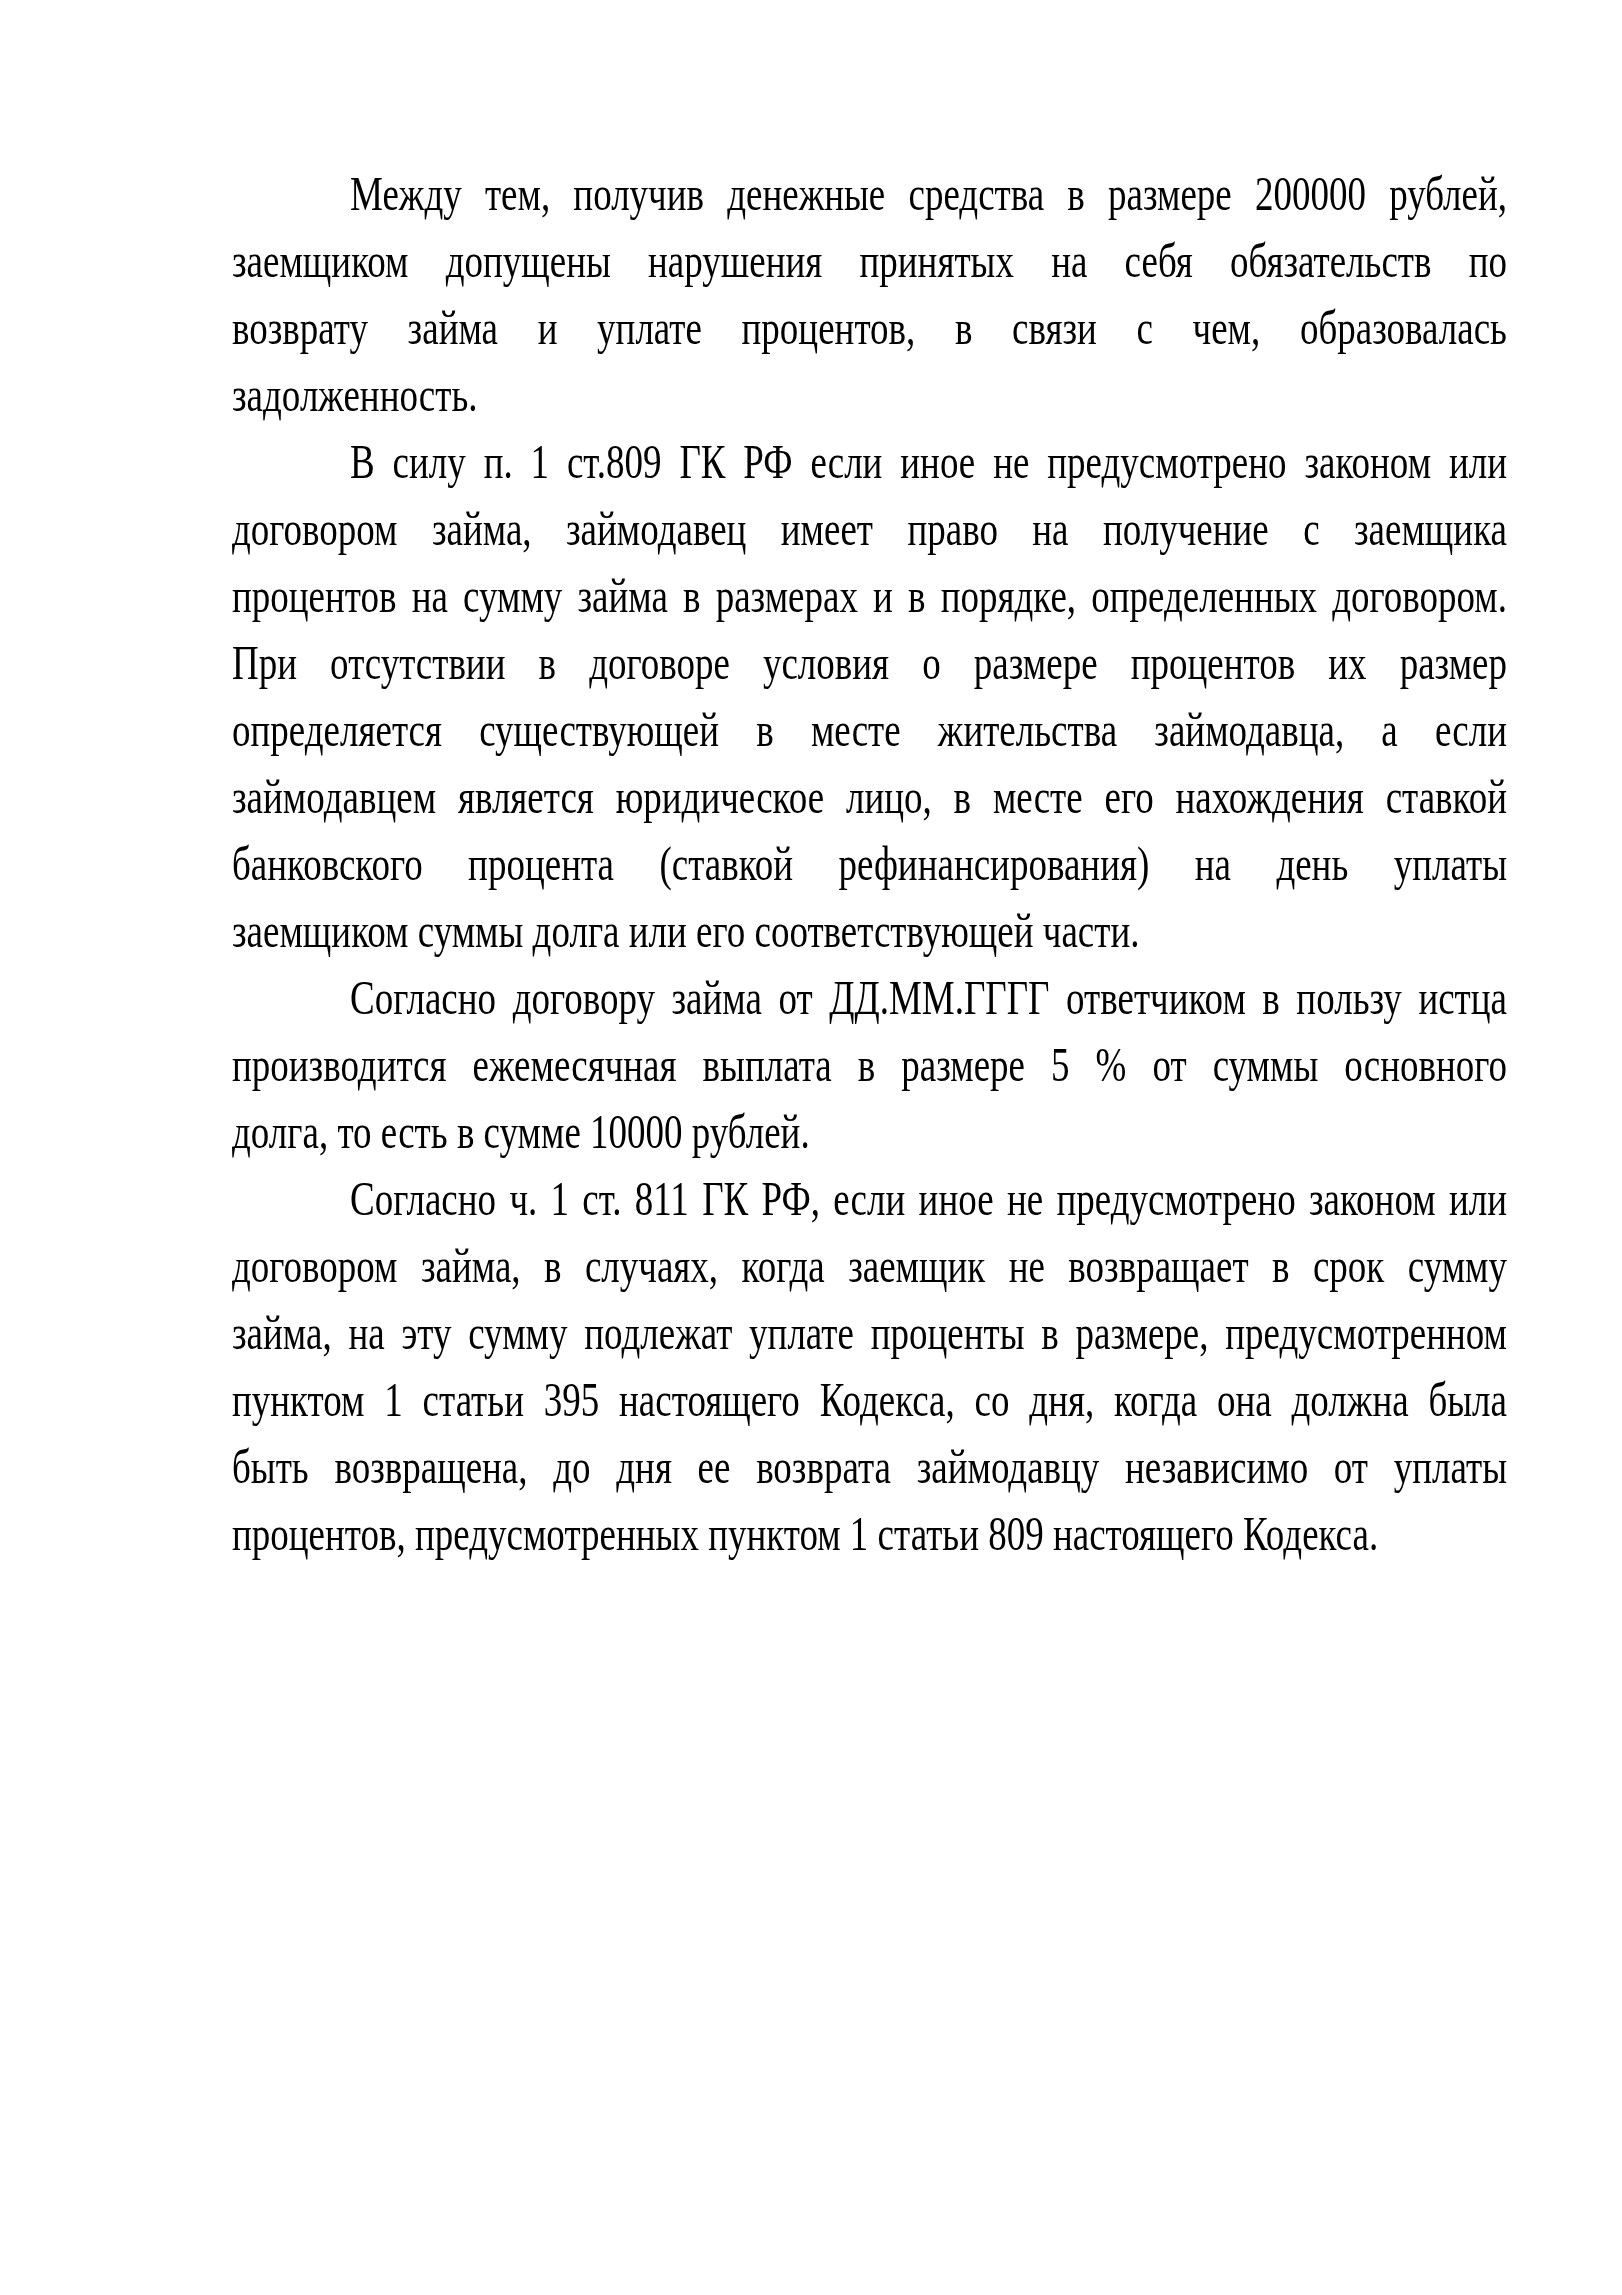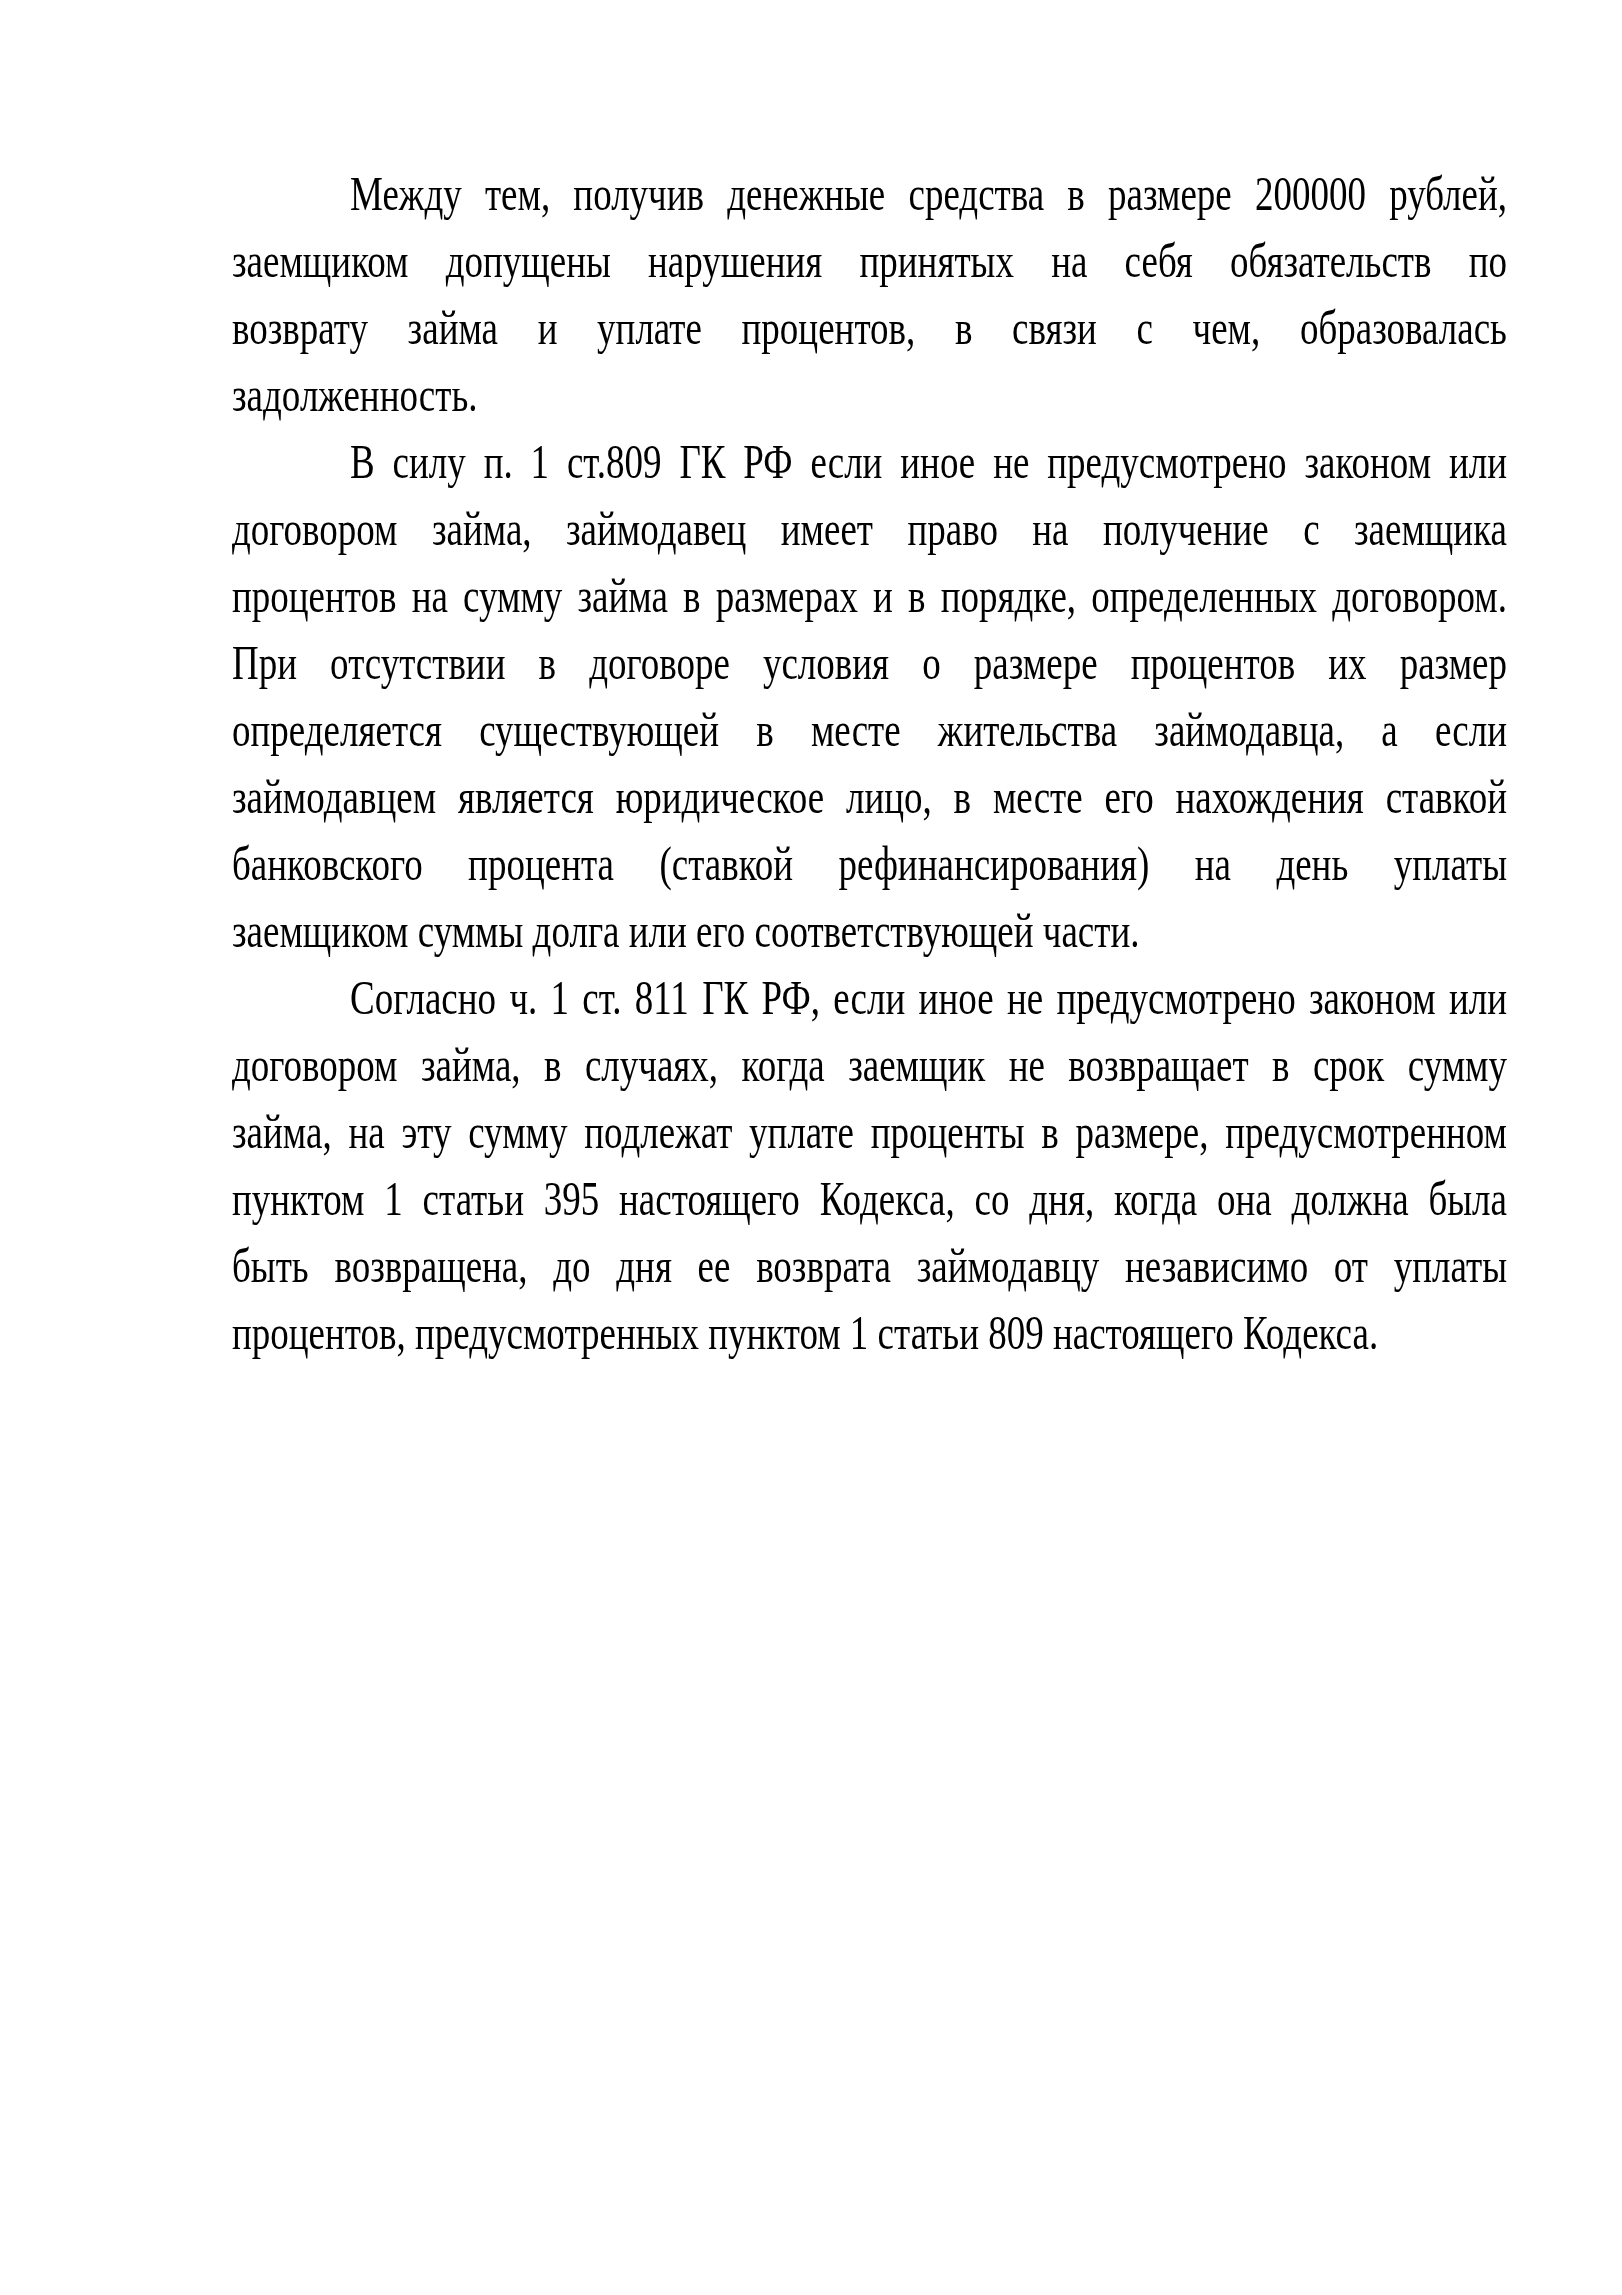--- a/index.html
+++ b/index.html
@@ -53,20 +53,25 @@
       <p class="line first">В силу п. 1 ст.809 ГК РФ если иное не предусмотрено законом или</p>
       <p class="line">договором займа, займодавец имеет право на получение с заемщика</p>
       <p class="line">процентов на сумму займа в размерах и в порядке, определенных договором.</p>
       <p class="line">При отсутствии в договоре условия о размере процентов их размер</p>
       <p class="line">определяется существующей в месте жительства займодавца, а если</p>
       <p class="line">займодавцем является юридическое лицо, в месте его нахождения ставкой</p>
       <p class="line">банковского процента (ставкой рефинансирования) на день уплаты</p>
       <p class="line last">заемщиком суммы долга или его соответствующей части.</p>
     </div>
 
+    <div class="para">
+      <p class="line first">Согласно договору займа от ДД.ММ.ГГГГ ответчиком в пользу истца</p>
+      <p class="line">производится ежемесячная выплата в размере 5 % от суммы основного</p>
+      <p class="line last">долга, то есть в сумме 10000 рублей.</p>
+    </div>
 
 
     <div class="para">
       <p class="line first">Согласно ч. 1 ст. 811 ГК РФ, если иное не предусмотрено законом или</p>
       <p class="line">договором займа, в случаях, когда заемщик не возвращает в срок сумму</p>
       <p class="line">займа, на эту сумму подлежат уплате проценты в размере, предусмотренном</p>
       <p class="line">пунктом 1 статьи 395 настоящего Кодекса, со дня, когда она должна была</p>
       <p class="line">быть возвращена, до дня ее возврата займодавцу независимо от уплаты</p>
       <p class="line last">процентов, предусмотренных пунктом 1 статьи 809 настоящего Кодекса.</p>
     </div>

